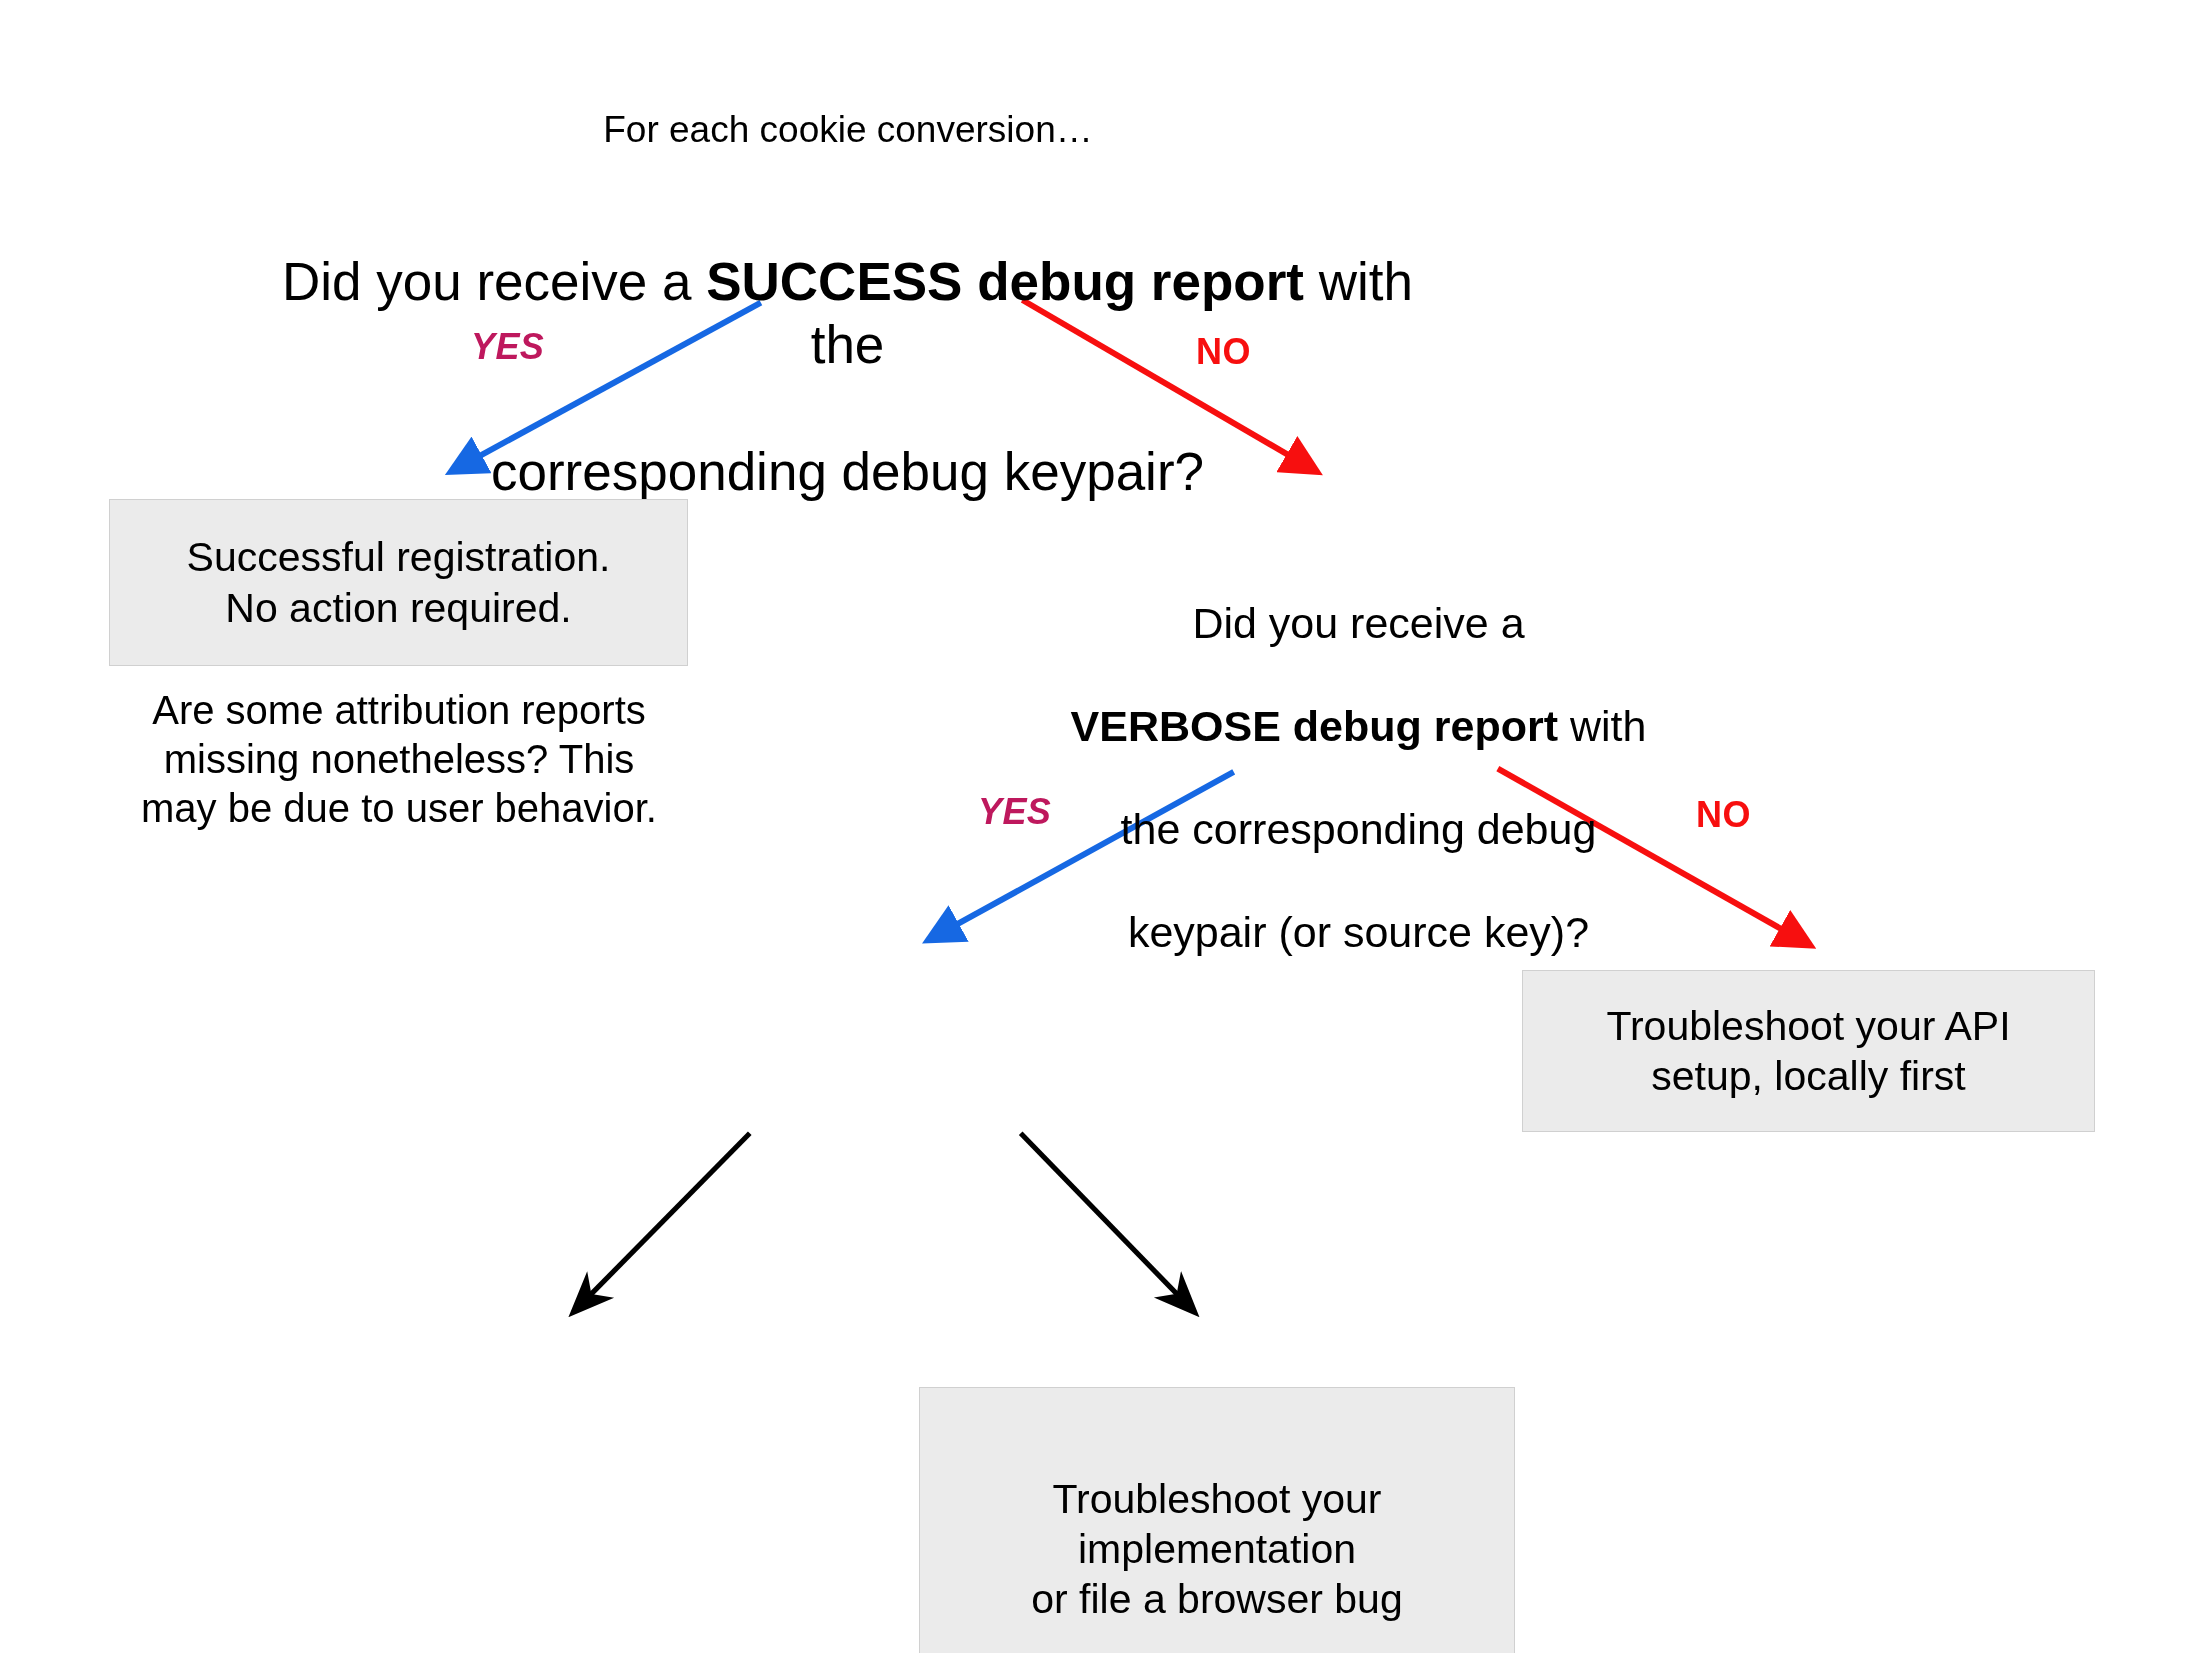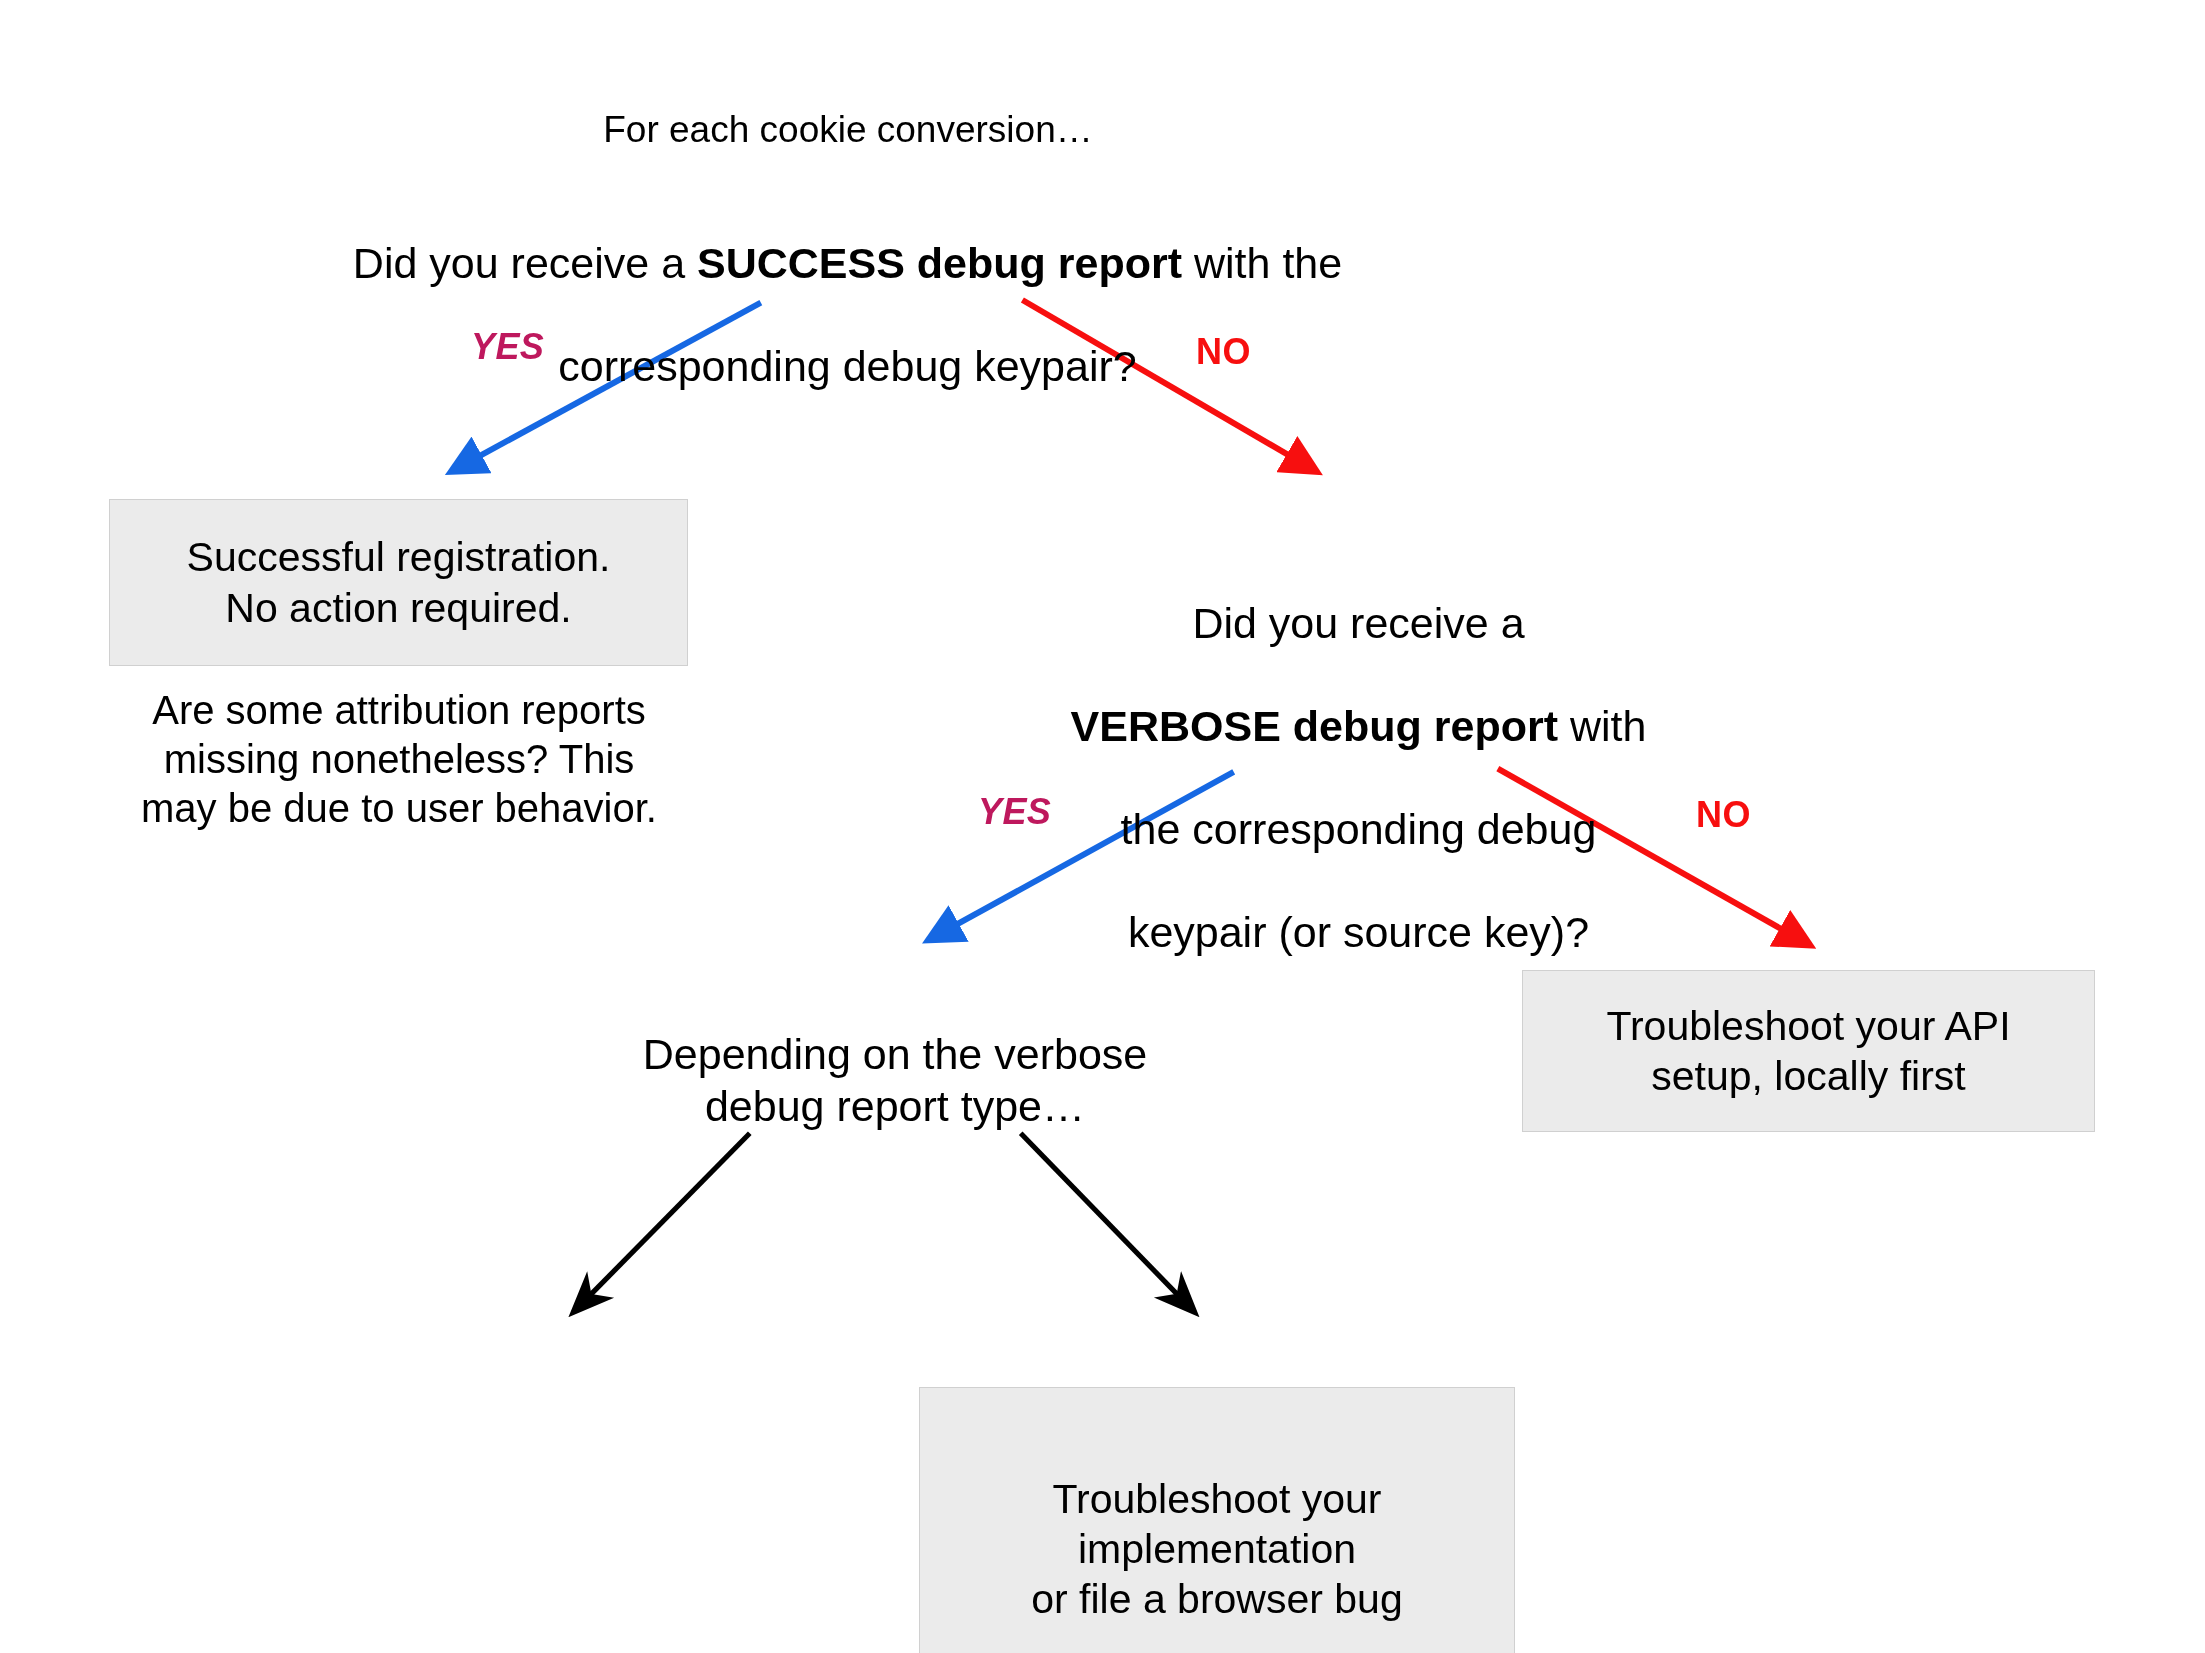--- a/index.html
+++ b/index.html
@@ -35,21 +35,21 @@
     text-align: center;
     line-height: 1.20;
     color: #000;
     white-space: pre-line;
     margin-top: 28px;
   }
   .q-lead {
     font-size: 37px;
   }
   .q-main {
-    font-size: 43px;
+    font-size: 53px;
   }
   .q-main-2 {
     font-size: 43px;
   }
   .caption {
     font-size: 40px;
     line-height: 1.22;
     text-align: center;
     white-space: pre-line;
   }
@@ -141,22 +141,20 @@
     <span>Did you receive a</span><br>
     <span class="bold">VERBOSE debug report</span><span> with</span><br>
     <span>the corresponding debug</span><br>
     <span>keypair (or source key)?</span>
   </div>
 
   <div class="node edge-label edge-yes" style="left:978px; top:791px;">YES</div>
 
   <div class="node edge-label edge-no" style="left:1696px; top:794px;">NO</div>
 
-  <div class="node qtext q-main-2" style="left:614px; top:1001px; width:562px;">Depending on the verbose
-debug report type…</div>
 
   <div class="box" style="left:1522px; top:970px; width:573px; height:162px;">Troubleshoot your API
 setup, locally first</div>
 
 
 
   <div class="box" style="left:919px; top:1340px; width:596px; height:324px;margin-top:47px;">Troubleshoot your
 implementation
 or file a browser bug</div>
 

